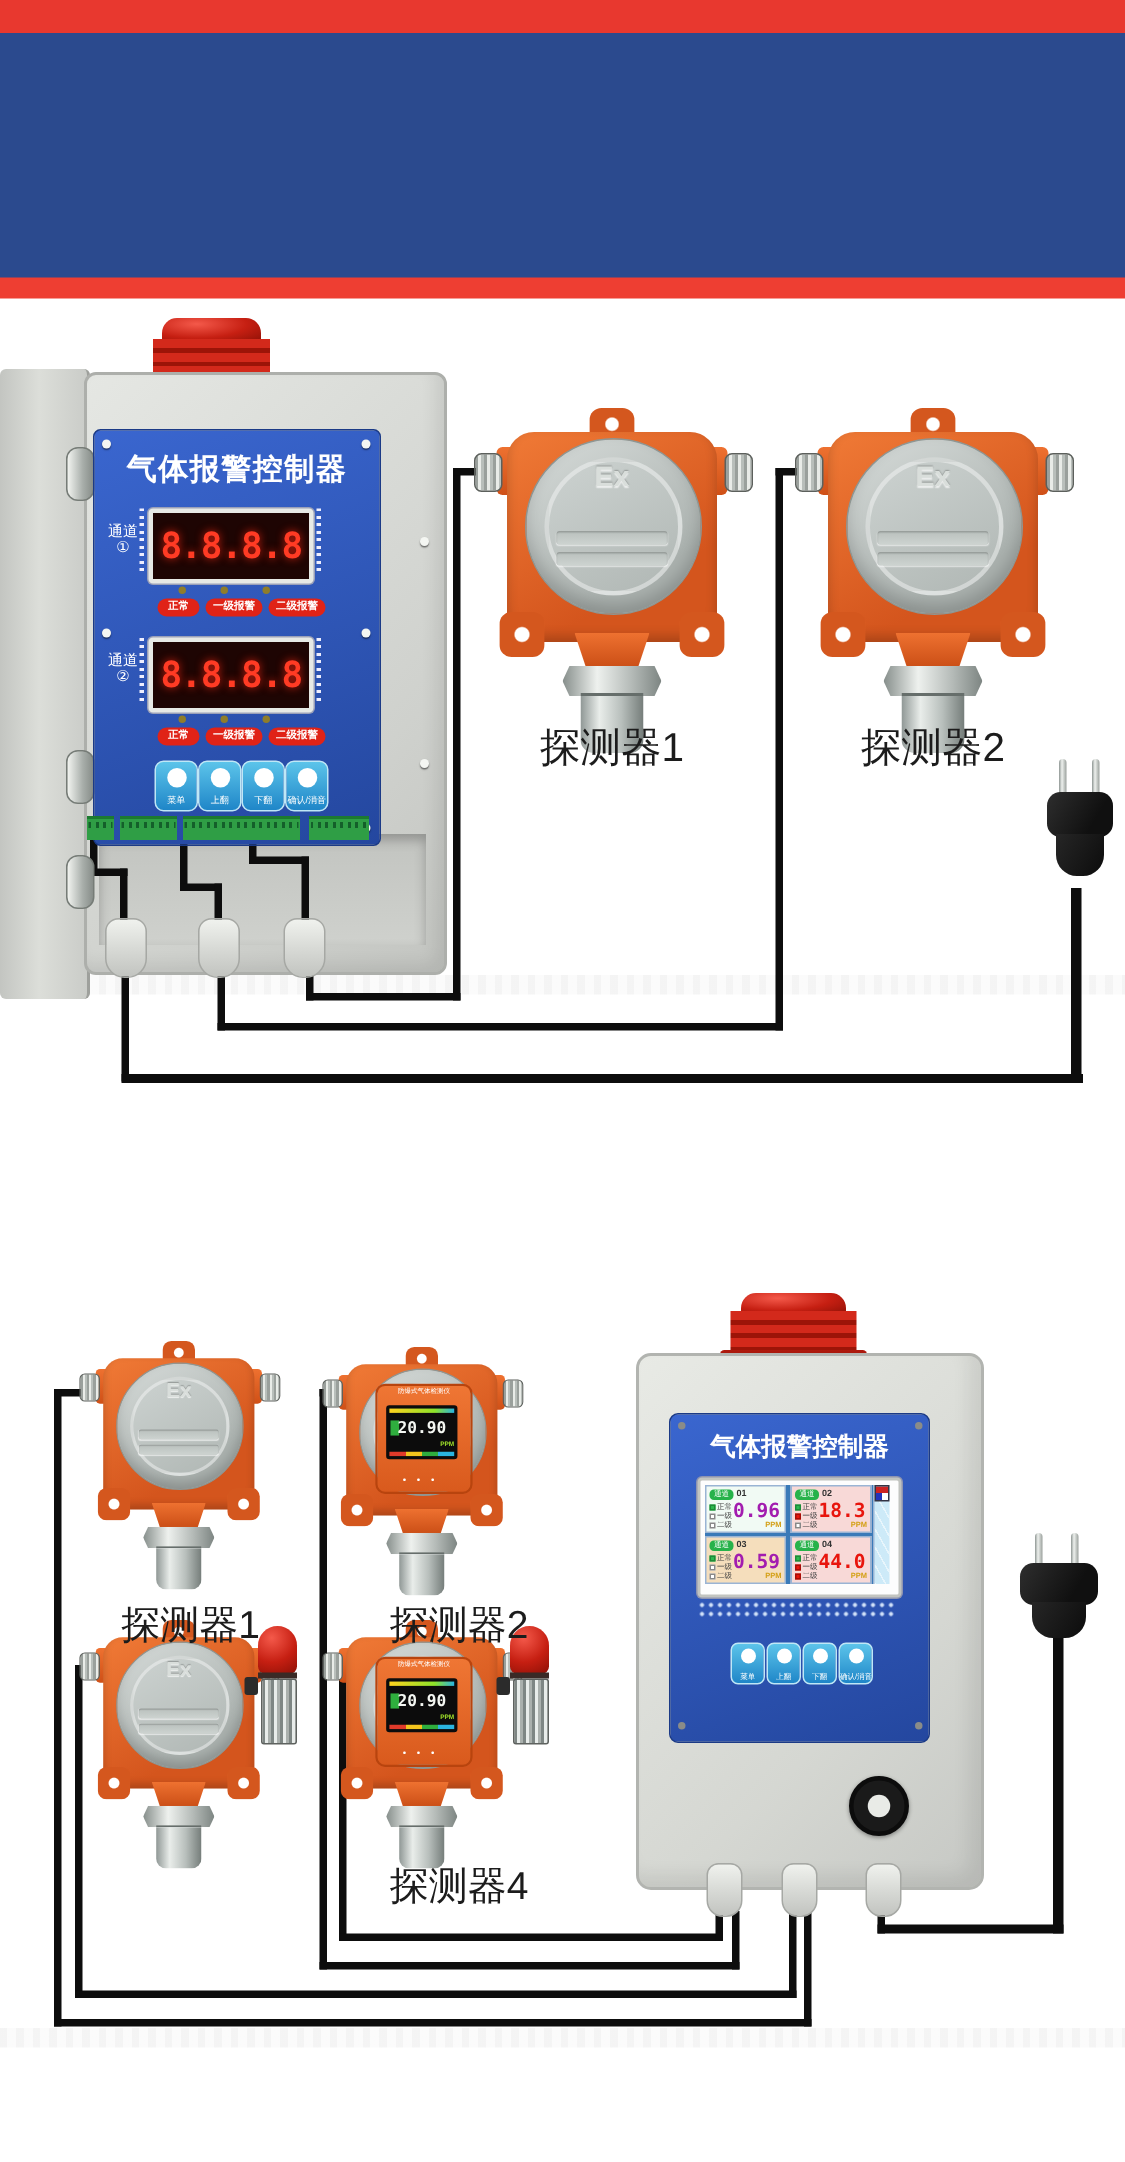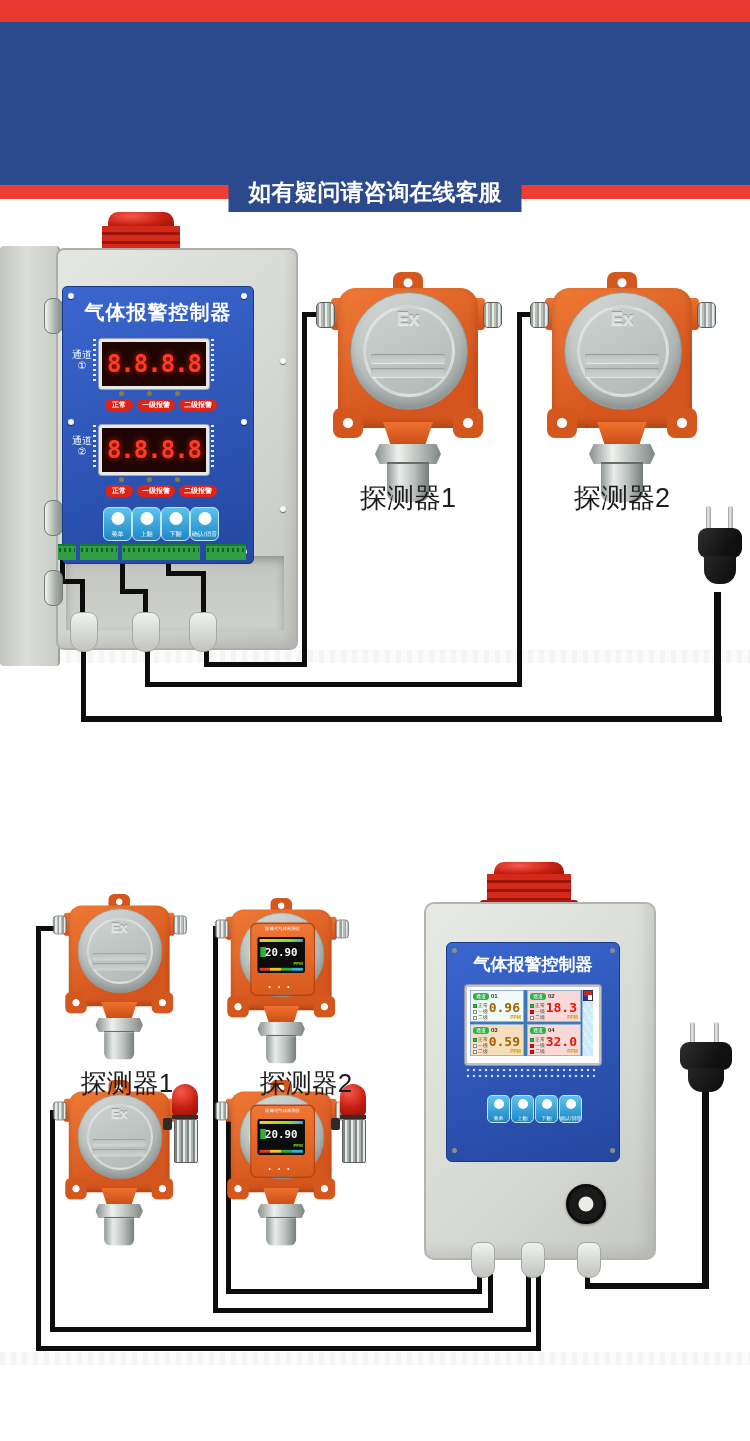--- a/index.html
+++ b/index.html
@@ -135,21 +135,21 @@
   .lcd{position:absolute;left:3px;top:3px;width:122px;height:66px;background:#3a7ab8;}
   .lcd-card{position:absolute;width:54px;height:32px;border:1px solid #9ab4d4;box-sizing:border-box;}
   .c-bg1{background:#f1faf4;} .c-bg2{background:#f8d9d7;} .c-bg3{background:#f5debc;}
   .cc-pill{position:absolute;left:2px;top:2px;width:16px;height:7px;border-radius:3px;background:#27b24a;
       color:#fff;font-size:5px;line-height:7px;text-align:center;}
   .cc-num{position:absolute;left:20px;top:2px;font-size:6px;font-weight:700;color:#333;}
   .cc-ind{position:absolute;left:2px;top:11px;font-size:5px;line-height:6px;color:#444;}
   .cc-ind .sq{display:inline-block;width:4px;height:4px;margin-right:1px;vertical-align:middle;border:1px solid #888;box-sizing:border-box;}
   .sq.g{background:#2cb84e;border-color:#1f8a38;} .sq.r{background:#e8150d;border-color:#a80d07;} .sq.w{background:#fff;}
   .cc-val{position:absolute;right:3px;top:9px;font-size:13px;font-weight:800;font-family:"DejaVu Sans Mono",monospace;}
-  .v-k{color:#a16207;} .v-r{color:#e8150d;}
+  .v-k{color:#a21caf;} .v-r{color:#e8150d;}
   .cc-unit{position:absolute;right:2px;bottom:1px;font-size:5px;font-weight:700;color:#d4a017;}
   .lcd-strip{position:absolute;left:112px;top:0;width:10px;height:66px;background:#cdeaf8;
       border-left:1px solid #9ab4d4;background-image:repeating-linear-gradient(60deg,rgba(255,255,255,.55) 0 1px,transparent 1px 6px);}
   .lcd-logo{position:absolute;left:1px;top:1px;width:8px;height:9px;
       background:conic-gradient(#c22 0 25%,#fff 0 50%,#23b 0 75%,#c22 0);outline:1px solid #334;}
   .perf{position:absolute;left:18px;top:124px;width:132px;height:13px;
       background:radial-gradient(circle at 3px 3px,#cfe0f8 1.2px,transparent 1.6px);background-size:6px 6px;}
   .pbtn2{position:absolute;width:21px;height:26px;border-radius:5px;border:1px solid #bfe7f6;
       background:linear-gradient(#5cc4ea,#1f86c8);}
   .pbtn2 .c{position:absolute;left:50%;top:3px;transform:translateX(-50%);width:10px;height:10px;border-radius:50%;background:#fff;}
@@ -163,21 +163,20 @@
   .screw2{position:absolute;width:5px;height:5px;border-radius:50%;background:#8a8c88;z-index:4;}
 </style>
 </head>
 <body>
 
 <div class="stage">
 
   <div class="top-red"></div>
   <div class="banner">
     <div class="stripe"></div>
-    <div class="subtitle-patch">如有疑问请咨询在线客服</div>
   </div>
 
   <div class="band" style="top:650px"></div>
   <div class="wire" style="left:204px;top:648px;width:5px;height:19px"></div>
   <div class="wire" style="left:204px;top:662px;width:103px;height:5px"></div>
   <div class="wire" style="left:302px;top:312px;width:5px;height:355px"></div>
   <div class="wire" style="left:302px;top:312px;width:32px;height:5px"></div>
   <div class="wire" style="left:145px;top:648px;width:5px;height:39px"></div>
   <div class="wire" style="left:145px;top:682px;width:377px;height:5px"></div>
   <div class="wire" style="left:517px;top:312px;width:5px;height:375px"></div>
@@ -401,21 +400,21 @@
         </div>
 
         <div class="lcd-card c-bg2" style="left:57px;top:34px">
           <div class="cc-pill">通道</div>
           <div class="cc-num">04</div>
           <div class="cc-ind">
             <div><span class="sq g"></span><span>正常</span></div>
             <div><span class="sq r"></span><span>一级</span></div>
             <div><span class="sq r"></span><span>二级</span></div>
           </div>
-          <div class="cc-val v-r">32.0</div>
+          <div class="cc-val v-r">44.0</div>
           <div class="cc-unit">PPM</div>
         </div>
         <div class="lcd-strip">
           <div class="lcd-logo"></div>
         </div>
       </div>
     </div>
     <div class="perf"></div>
     <div class="pbtn2" style="left:40px;top:152px">
       <div class="c"></div>
@@ -541,15 +540,16 @@
   </div>
   <div class="mini-beacon" style="left:338px;top:1084px">
     <div class="mb-arm"></div>
     <div class="mb-dome"></div>
     <div class="mb-ring"></div>
     <div class="mb-body"></div>
   </div>
 
   <div class="dlabel" style="left:47px;top:1066px;font-size:26px">探测器1</div>
   <div class="dlabel" style="left:226px;top:1066px;font-size:26px">探测器2</div>
+  <div class="dlabel" style="left:226px;top:1240px;font-size:26px">探测器4</div>
 
 
 </div>
 
 </body></html>

